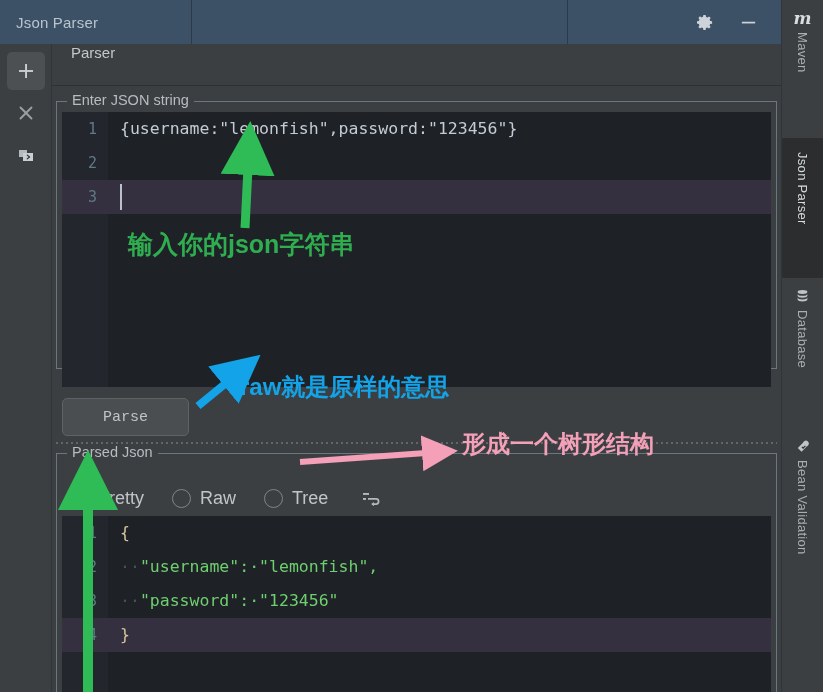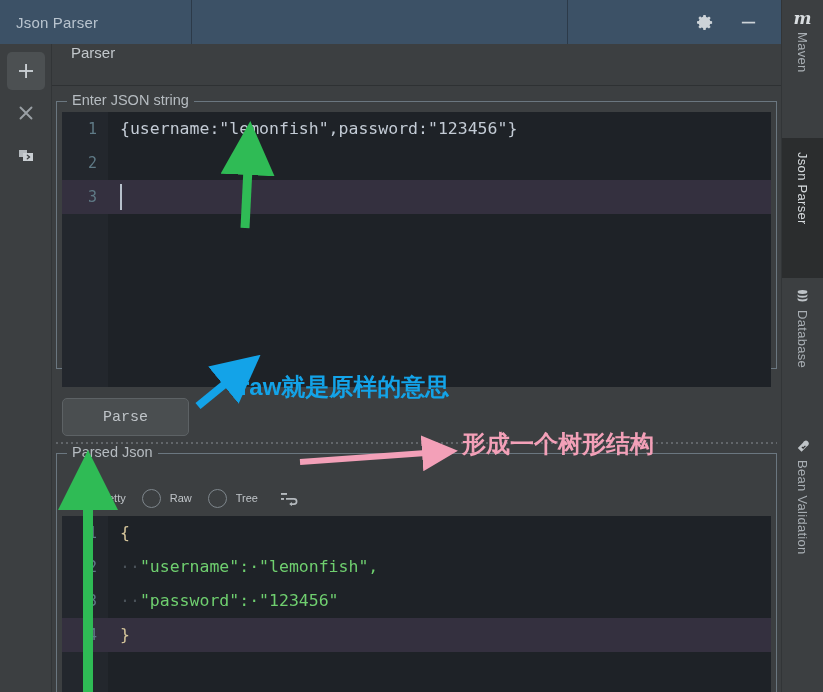--- a/index.html
+++ b/index.html
@@ -110,21 +110,21 @@
   .splitter {
     position: absolute; left: 4px; top: 396px; width: 721px; height: 6px;
     background: repeating-linear-gradient(to right, #62666a 0 2px, transparent 2px 5px);
     background-position: 0 2px; background-repeat: repeat-x; background-size: 5px 2px;
   }
 
   
   #parsedGroup { left: 4px; top: 409px; width: 721px; height: 281px; }
   .radio-row {
     position: absolute; left: 13px; top: 30px; height: 30px;
-    display: flex; align-items: center; gap: 4px; color: #c0c5c9; font-size: 11px;
+    display: flex; align-items: center; gap: 16px; color: #c0c5c9; font-size: 18px;
   }
   .radio { display: flex; align-items: center; gap: 9px; margin-right: 12px; }
   .rdot {
     width: 19px; height: 19px; border-radius: 50%; border: 1.6px solid #7e868c;
     display: flex; align-items: center; justify-content: center; background: #3c3f41;
   }
   .rdot.on::after { content: ""; width: 8px; height: 8px; border-radius: 50%; background: #b9bec2; }
   .wrap-ic { width: 22px; height: 18px; margin-left: 6px; display:flex; align-items:center; }
 
   #outEditor { left: 6px; top: 63px; width: 709px; height: 211px; }
@@ -315,16 +315,17 @@
 
     <line x1="245" y1="228" x2="249" y2="148" stroke="#2fbb55" stroke-width="9" marker-end="url(#ahG)"></line>
 
     <line x1="198" y1="406" x2="242" y2="370" stroke="#13a3e8" stroke-width="8" marker-end="url(#ahB)"></line>
 
     <line x1="300" y1="462" x2="440" y2="452" stroke="#f3a0b8" stroke-width="6" marker-end="url(#ahP)"></line>
 
     <line x1="88" y1="692" x2="88" y2="480" stroke="#2fbb55" stroke-width="10" marker-end="url(#ahG)"></line>
   </svg>
 
+  <div class="anno" id="annoGreenText">输入你的json字符串</div>
   <div class="anno" id="annoPinkText">形成一个树形结构</div>
   <div class="anno" id="annoBlueText">raw就是原样的意思</div>
 
 </div>
 
 </body></html>

